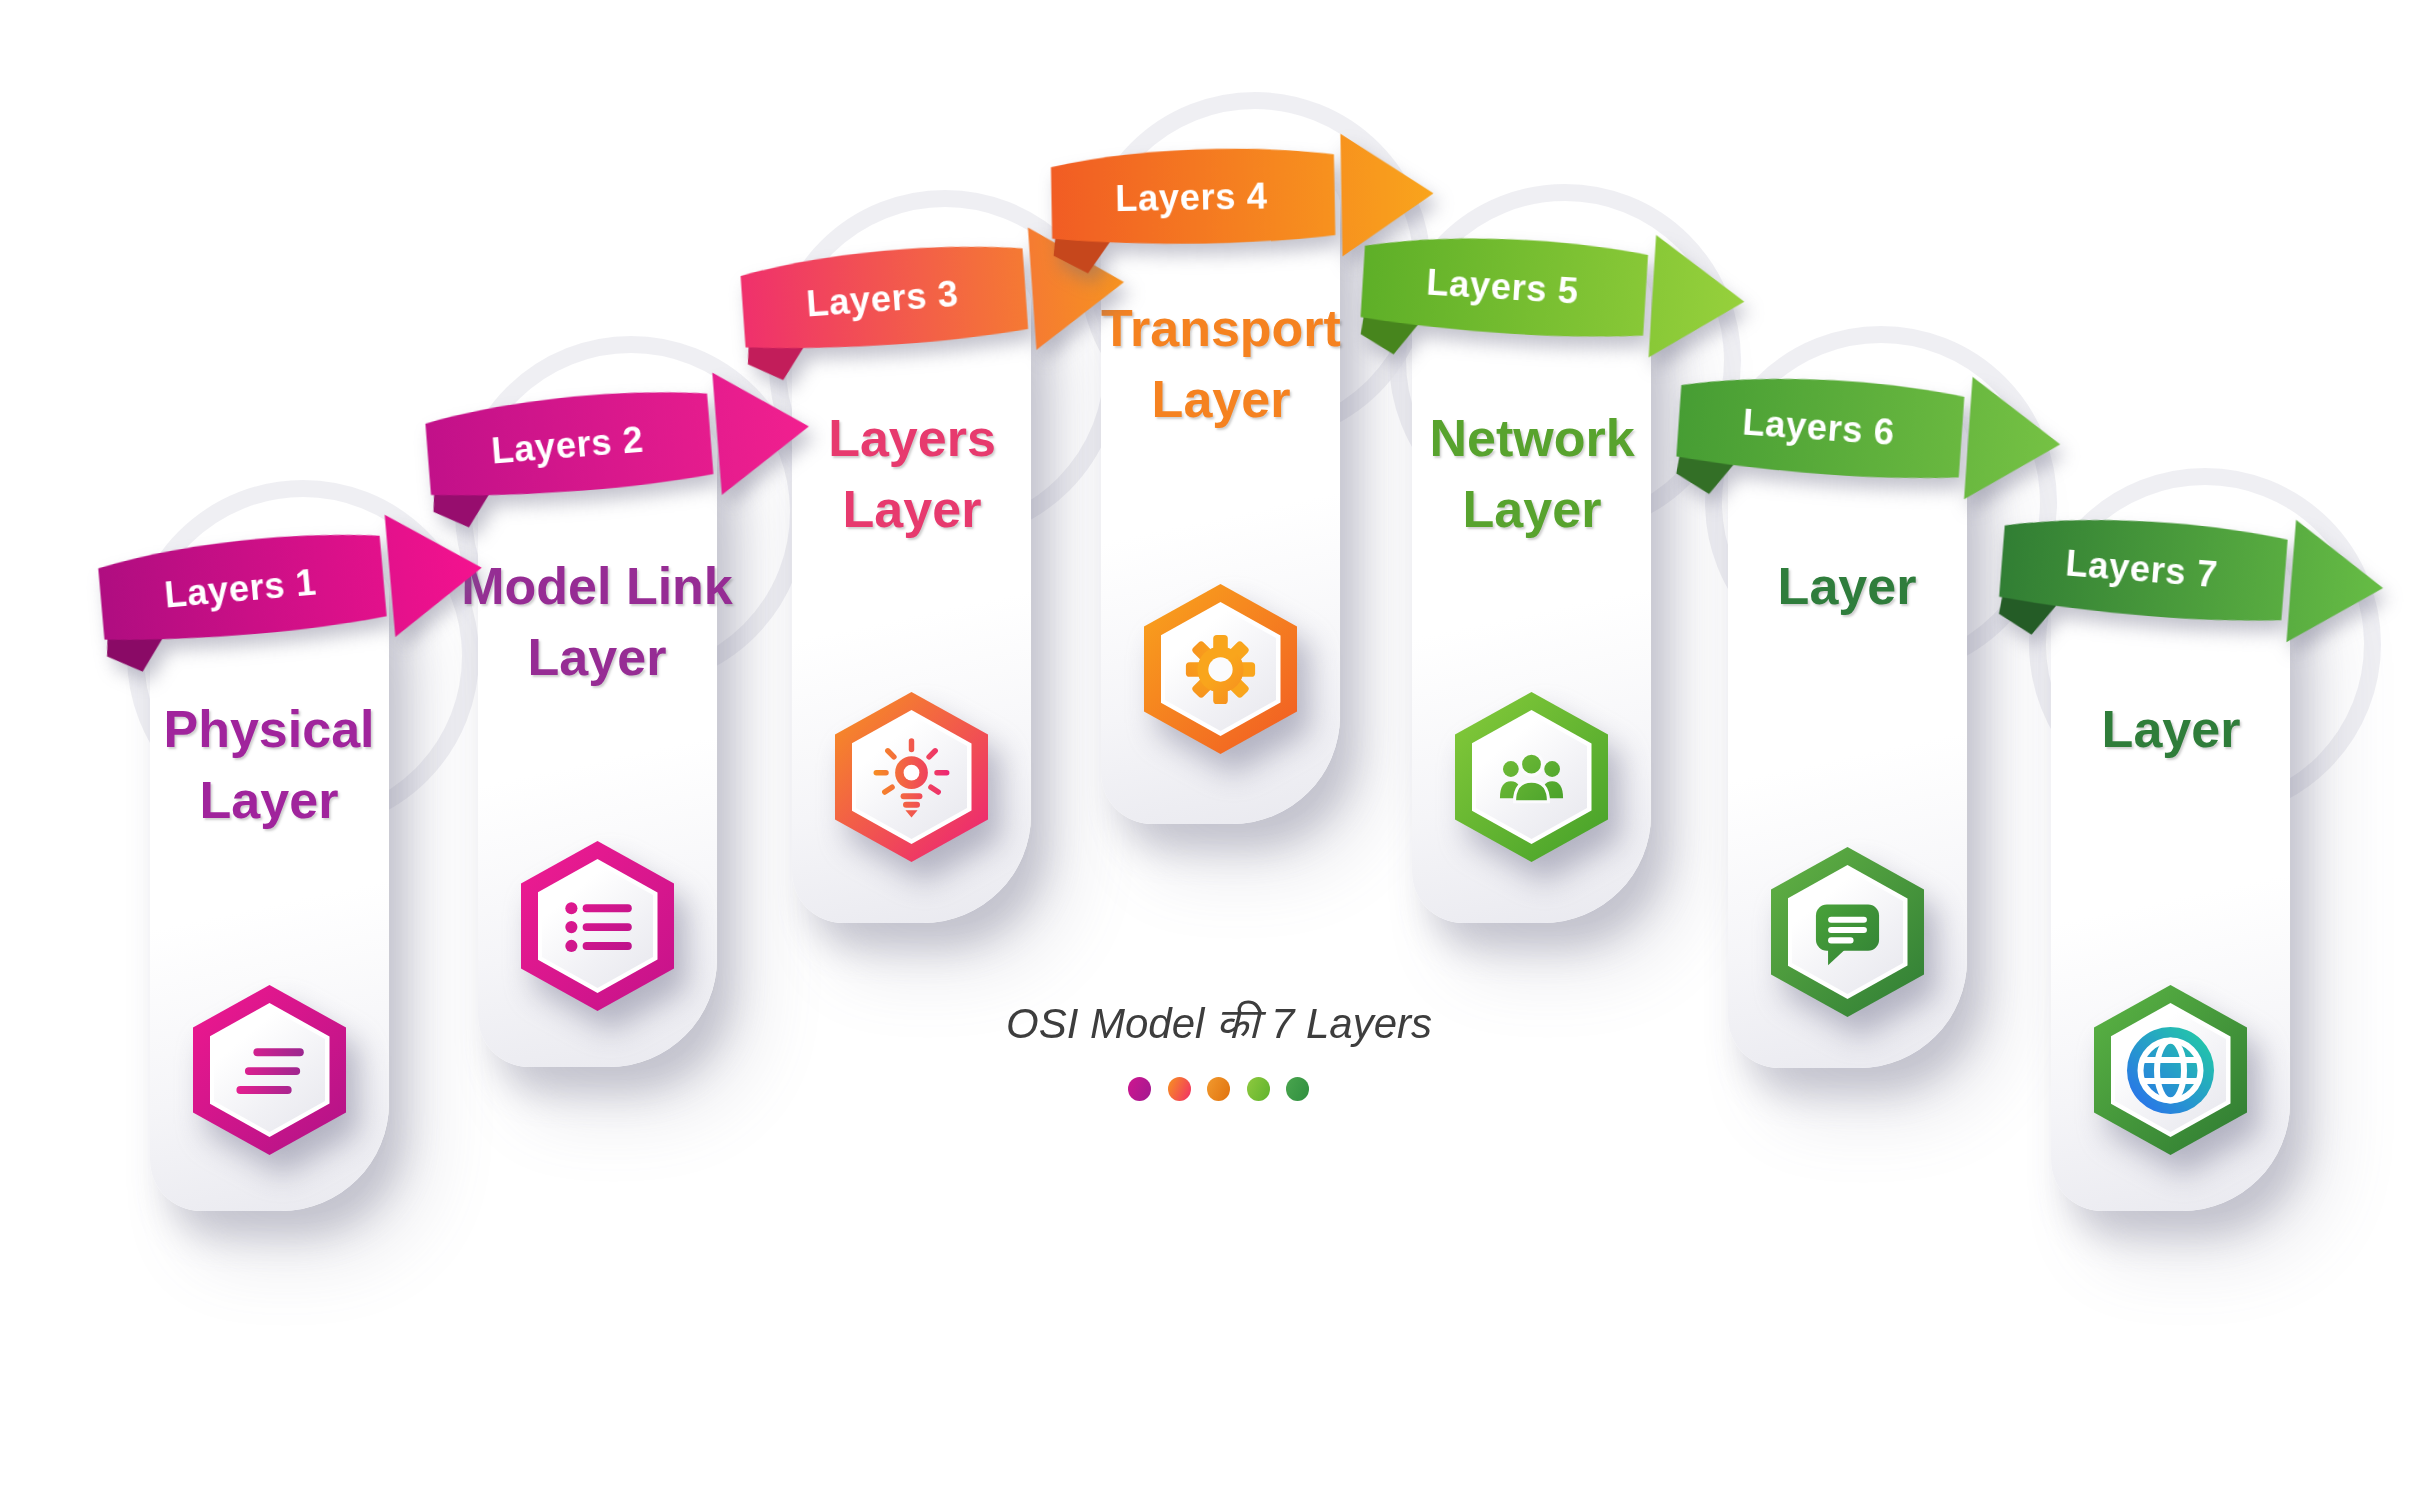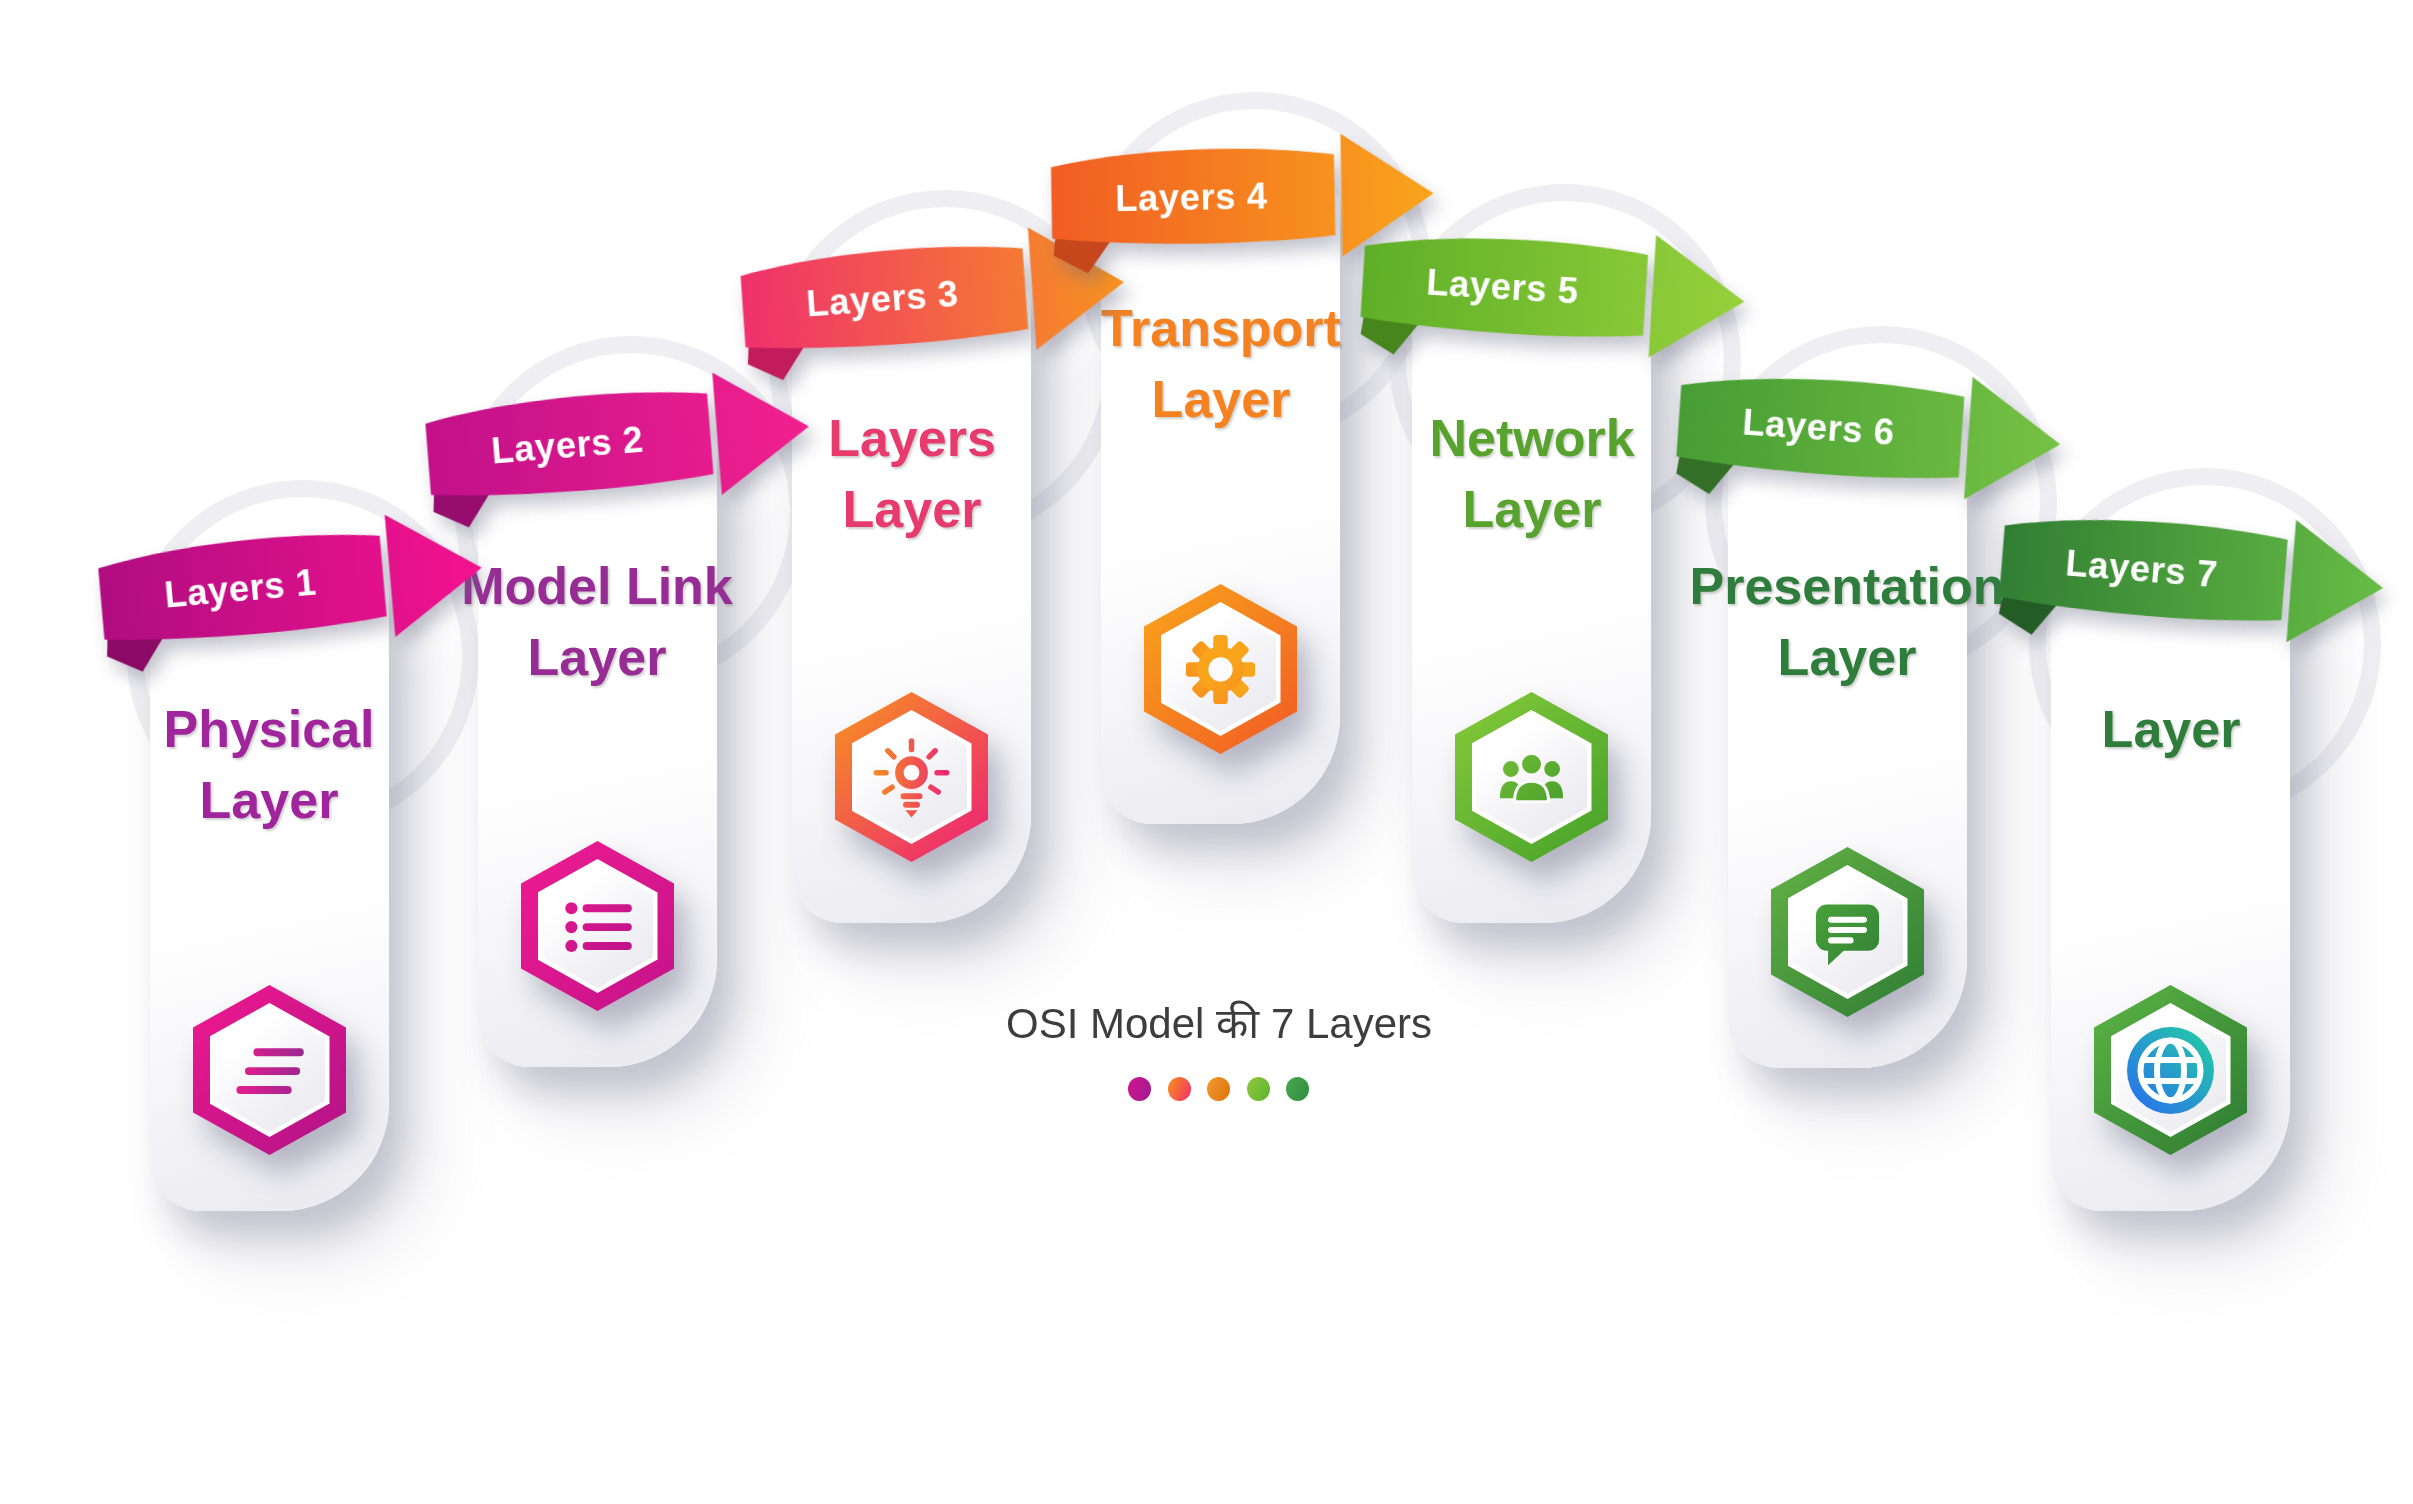--- a/index.html
+++ b/index.html
@@ -304,21 +304,20 @@
           <path d="M42,110 q0,-34 28,-34 q28,0 28,34 z"></path>
       </g>
     </svg>
   </div>
 </div>
 
 <div class="layer l5" style="--b1: #459c33; --b2: #76c244; --bf: #336f26; --h1: #63b244; --h2: #2f7d35; --i1: #4da83a; --i2: #2f7d35; --tc: #2f7d3c;">
   <div class="arc"></div>
   <div class="card"></div>
   <div class="card-title">
-    <div>Presentation</div>
     <div>Layer</div>
   </div>
   <svg class="banner" viewBox="0 0 700 260" width="398" height="148">
     <defs>
         <linearGradient id="bg5" gradientUnits="userSpaceOnUse" x1="0" y1="0" x2="700" y2="0">
       <stop offset="0" style="stop-color:var(--b1)"></stop>
           <stop offset="1" style="stop-color:var(--b2)"></stop>
         </linearGradient>
       </defs>
     <path d="M28,190 L126,200 L84,258 L24,226 Z" style="fill:var(--bf)"></path>
@@ -387,21 +386,21 @@
       </g>
       <g stroke="#ffffff" stroke-width="8" clip-path="url(#gc6)">
         <line x1="26" y1="56" x2="114" y2="56"></line>
           <line x1="26" y1="84" x2="114" y2="84"></line>
       </g>
     </svg>
   </div>
 </div>
 
 <div class="center-wrap">
-  <div class="heading" style="color: rgb(61, 61, 61);">OSI Model की 7 Layers</div>
+  <div class="heading" style="color: rgb(61, 61, 61); font-style: italic;">OSI Model की 7 Layers</div>
   <div class="dots">
     <span class="dot" style="--d1: #cf168f; --d2: #a21a90;"></span>
     <span class="dot" style="--d1: #f7941e; --d2: #f22d68;"></span>
     <span class="dot" style="--d1: #f29a2e; --d2: #e0720e;"></span>
     <span class="dot" style="--d1: #8fc93f; --d2: #5fb32c;"></span>
     <span class="dot" style="--d1: #4aa54e; --d2: #2f8f3f;"></span>
   </div>
 </div>
 
 

